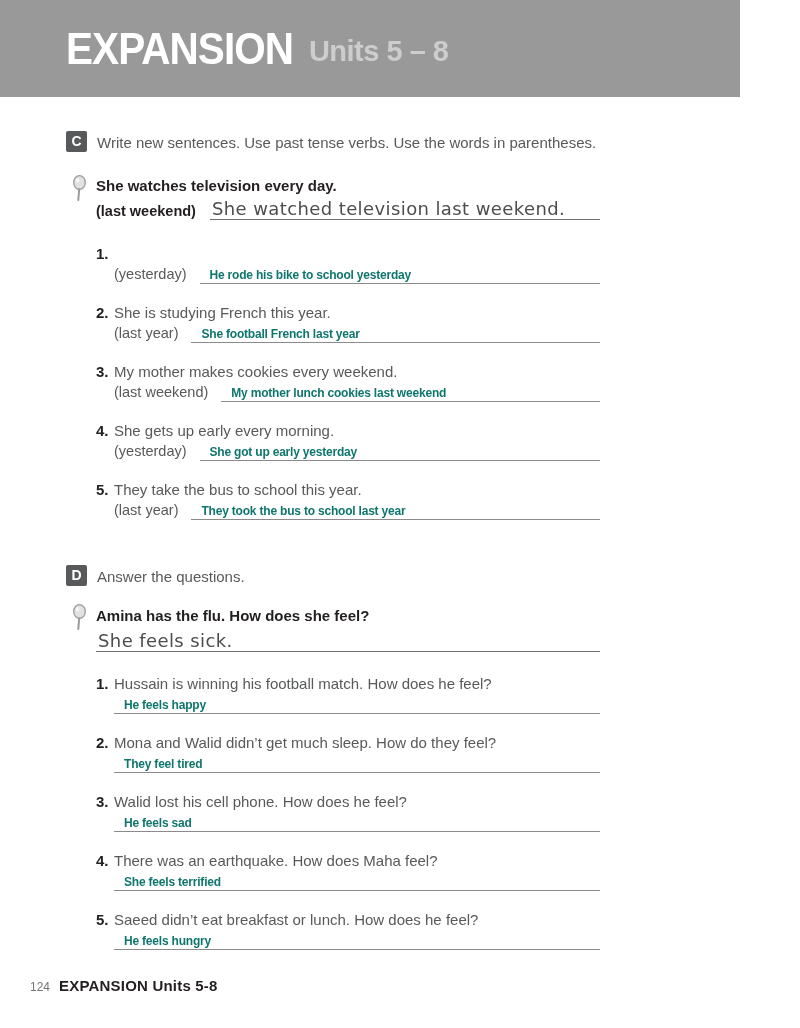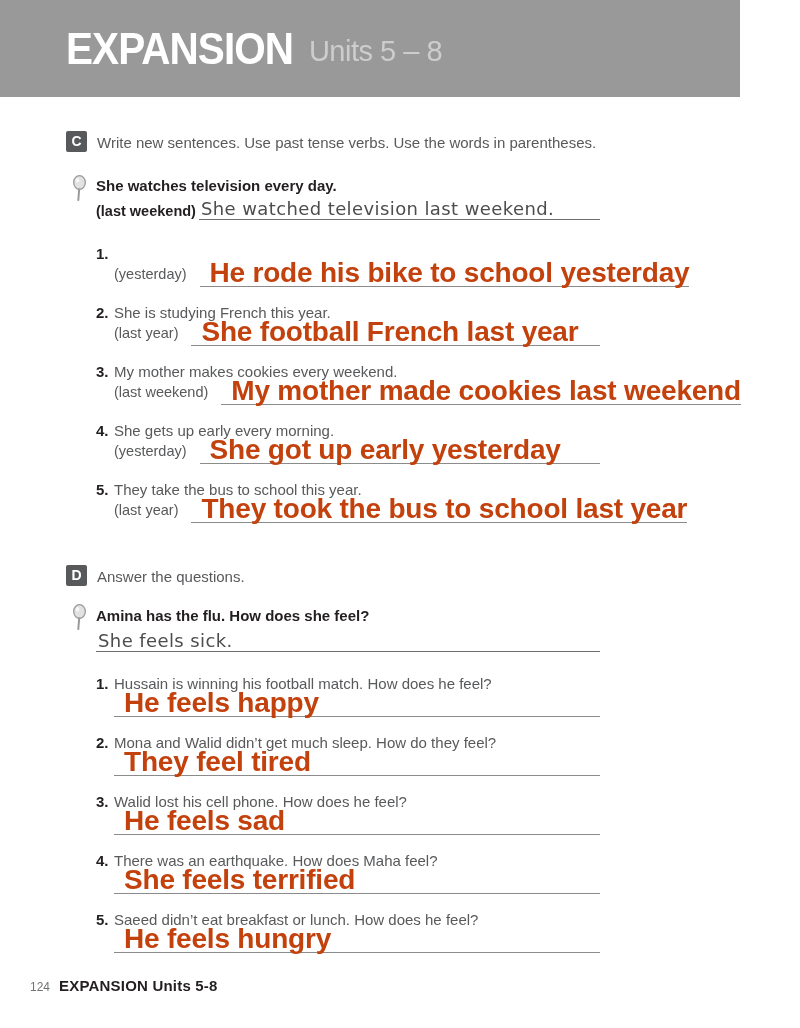--- a/index.html
+++ b/index.html
@@ -15,58 +15,58 @@
     position:absolute; left:0; top:0; width:740px; height:97px;
     background:#999999; display:flex; align-items:center;
   }
   .banner-title {
     display:inline-block; margin-left:66px;
     font-size:44px; font-weight:700; color:#ffffff; letter-spacing:-1px;
     transform:scaleX(0.92); transform-origin:left center;
   }
   .banner-subtitle {
     display:inline-block; margin-left:-4px; padding-top:6px;
-    font-size:29px; font-weight:400; color:#cdcdcd; letter-spacing:-0.5px;
+    font-size:29px; font-weight:700; color:#cdcdcd; letter-spacing:-0.5px;
   }
 
   
   .ex-head { position:absolute; left:66px; display:flex; align-items:flex-start; }
   .ex-badge {
     width:21px; height:21px; background:#58595b; color:#ffffff;
     font-size:14px; font-weight:700; text-align:center; line-height:21px;
     border-radius:2px; flex:0 0 auto;
   }
   .ex-instruction {
     margin-left:10px; padding-top:2px; font-size:15px; color:#58595b; line-height:19px;
   }
 
   
   .example { position:absolute; left:96px; width:504px; }
   .pin { position:absolute; }
   .ex-prompt { font-size:15px; font-weight:700; color:#231f20; line-height:20px; }
   .ex-answer-row { display:flex; align-items:flex-end; margin-top:2px; height:22px; }
   .ex-cue { font-size:14.5px; font-weight:700; color:#231f20; line-height:18px; white-space:nowrap; }
-  .hand-line { flex:1; border-bottom:1.5px solid #6e6e6e; margin-left:3px; }
+  .hand-line { flex:1; border-bottom:1.5px solid #6e6e6e; margin-left:14px; }
   .hand {
     display:inline-block; padding-left:2px; font-family:"DejaVu Sans", sans-serif;
     font-size:18px; color:#4d4d4d; letter-spacing:0.4px; line-height:21px; margin-bottom:-1px;
     white-space:nowrap;
   }
 
   
   .item { position:absolute; left:96px; width:504px; }
   .prompt-row { display:flex; height:20px; }
   .item-num { width:18px; flex:0 0 auto; font-size:15px; font-weight:700; color:#231f20; line-height:20px; }
   .item-prompt { font-size:15px; color:#58595b; line-height:20px; white-space:nowrap; }
   .answer-row { display:flex; align-items:center; height:20px;gap:8px; }
   .item-cue { font-size:14.5px; color:#58595b; line-height:18px; white-space:nowrap; }
   .ans-line { flex:1; border-bottom:1.5px solid #8b8b8b; margin-left:5px; }
   .answer-red {
-    display:inline-block; padding-left:10px; font-size:28px; font-weight:700;
-    color:#c2410c; line-height:21px; margin-bottom:-3px; letter-spacing:-0.2px;
+    display:inline-block; padding-left:10px; font-size:12px; font-weight:700;
+    color:#0f766e; line-height:21px; margin-bottom:-3px; letter-spacing:-0.2px;
     white-space:nowrap;
   }
   .d-answer-row { margin-left:18px; }
 
   
   .footer { position:absolute; left:30px; top:977px; display:flex; align-items:baseline; }
   .footer-page { font-size:12px; font-weight:400; color:#737373; }
   .footer-label { margin-left:9px; font-size:15px; font-weight:700; color:#231f20; letter-spacing:0.2px; }
 </style>
 </head>
@@ -119,21 +119,21 @@
     </div>
   </div>
 
   <div class="item" style="top:362px;">
     <div class="prompt-row">
       <span class="item-num">3.</span>
       <span class="item-prompt">My mother makes cookies every weekend.</span>
     </div>
     <div class="answer-row" style="margin-left:18px;">
       <span class="item-cue">(last weekend)</span>
-      <span class="ans-line"><span class="answer-red">My mother made cookies last weekend</span></span>
+      <span class="ans-line"><span class="answer-red">My mother lunch cookies last weekend</span></span>
     </div>
   </div>
 
   <div class="item" style="top:421px;">
     <div class="prompt-row">
       <span class="item-num">4.</span>
       <span class="item-prompt">She gets up early every morning.</span>
     </div>
     <div class="answer-row" style="margin-left:18px;">
       <span class="item-cue">(yesterday)</span>

